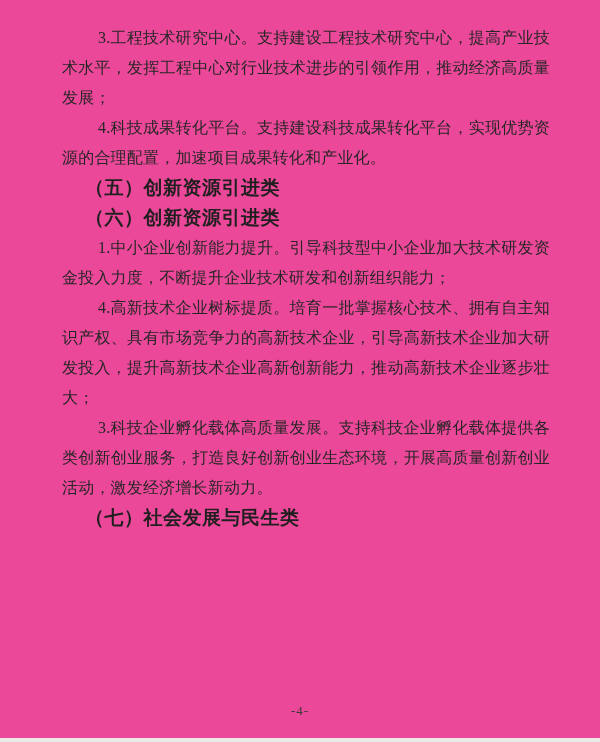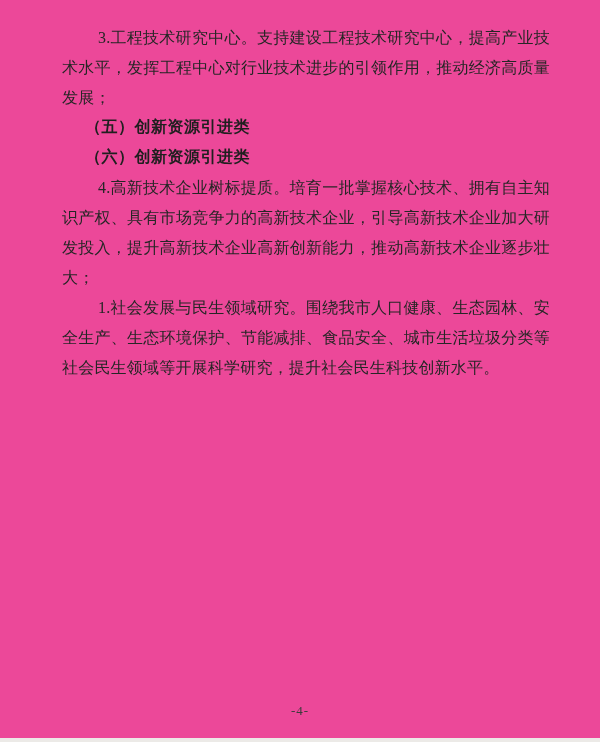--- a/index.html
+++ b/index.html
@@ -25,23 +25,23 @@
   .para {
     font-size: 16px;
     line-height: 30px;
     color: #262626;
     text-align: justify;
     text-justify: inter-ideograph;
     text-indent: 36px;
     letter-spacing: 0.2px;
   }
   .heading {
-    font-family: Liberation Mono, monospace;
+    font-family: Liberation Sans, sans-serif;
     font-weight: 700;
-    font-size: 16px;
+    font-size: 19px;
     line-height: 30px;
     color: #1f1f1f;
     text-indent: 23px;
     letter-spacing: 0.5px;
   }
   .page-number {
     position: absolute;
     top: 701px;
     left: 0;
     width: 100%;
@@ -59,20 +59,23 @@
     height: 4px;
     background: #eceae7;
   }
 </style>
 </head>
 <body>
 
 <div class="page">
   <div class="content">
     <p class="para">3.工程技术研究中心。支持建设工程技术研究中心，提高产业技术水平，发挥工程中心对行业技术进步的引领作用，推动经济高质量发展；</p>
+    <p class="para">4.科技成果转化平台。支持建设科技成果转化平台，实现优势资源的合理配置，加速项目成果转化和产业化。</p>
     <p class="heading">（五）创新资源引进类</p>
     <p class="heading">（六）创新资源引进类</p>
+    <p class="para">1.中小企业创新能力提升。引导科技型中小企业加大技术研发资金投入力度，不断提升企业技术研发和创新组织能力；</p>
     <p class="para">4.高新技术企业树标提质。培育一批掌握核心技术、拥有自主知识产权、具有市场竞争力的高新技术企业，引导高新技术企业加大研发投入，提升高新技术企业高新创新能力，推动高新技术企业逐步壮大；</p>
-    <p class="para">1.社会发展与民生领域研究。围绕我市人口健康、生态园林、安全生产、生态环境保护、节能减排、食品安全、城市生活垃圾分类等社会民生领域等开展科学研究，提升社会民生科技创新水平。</p>
+    <p class="para">3.科技企业孵化载体高质量发展。支持科技企业孵化载体提供各类创新创业服务，打造良好创新创业生态环境，开展高质量创新创业活动，激发经济增长新动力。</p>
+    <p class="heading">（七）社会发展与民生类</p>
   </div>
   <div class="page-number">-4-</div>
   <div class="page-edge"></div>
 </div>
 
 </body></html>

